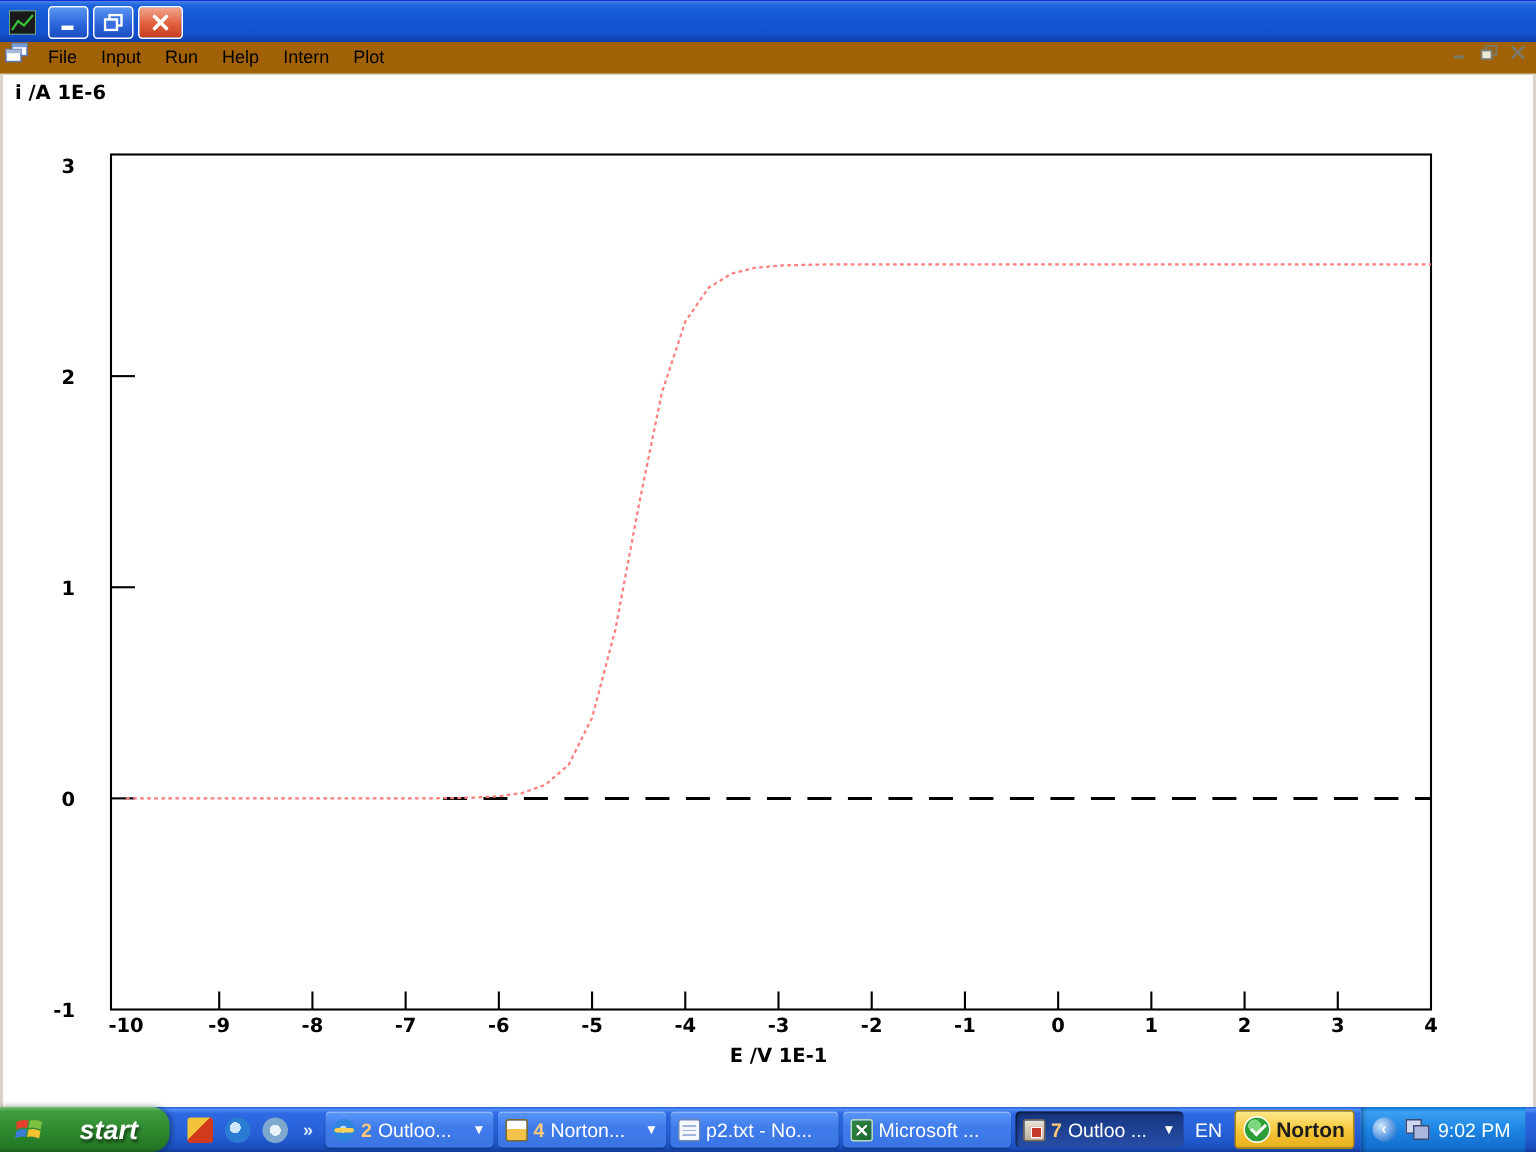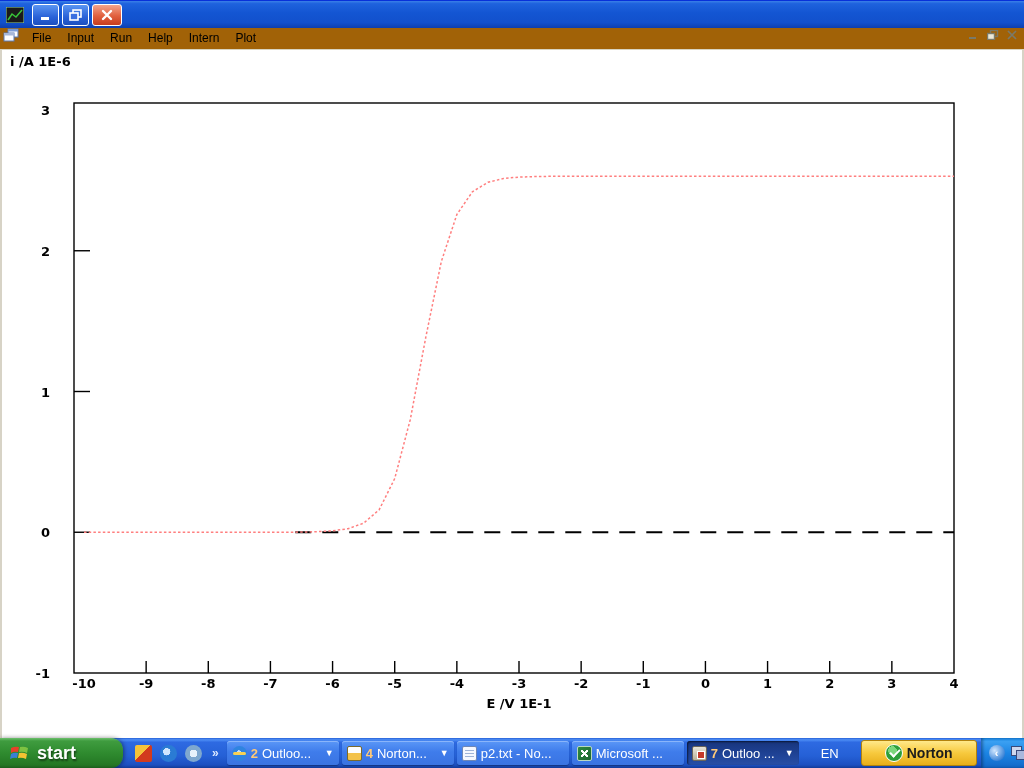--- a/index.html
+++ b/index.html
@@ -42,24 +42,24 @@
   #chart-svg text.tick { font-family:"DejaVu Sans", sans-serif; font-size:13px; font-weight:bold; fill:#000; }
   #chart-svg text.axis-title { font-family:"DejaVu Sans", sans-serif; font-size:13px; font-weight:bold; fill:#000; }
 
   
   .taskbar {
     position:absolute; left:0; bottom:0; width:1024px; height:30px;
     background:linear-gradient(180deg,#2661d8 0%, #4e8ef5 6%, #2e6ae2 14%, #2560d6 60%, #1c4fc0 90%, #123a97 100%);
     display:flex; align-items:center;
   }
   .start-btn {
-    height:30px; width:123px; display:flex; align-items:center; gap:6px; padding:0 14px 0 9px;
+    height:30px; width:113px; display:flex; align-items:center; gap:22px; padding:0 14px 0 9px;
     background:linear-gradient(180deg,#6cbf6c 0%, #3f9c3f 10%, #2f8b2f 50%, #247724 90%, #1c5e1c 100%);
     border-radius:0 12px 12px 0; box-shadow:1px 0 4px rgba(0,0,0,.45);
-    color:#fff; font-size:18px; font-weight:bold; 
+    color:#fff; font-size:18px; font-weight:bold; font-style:italic;
     text-shadow:1px 2px 2px rgba(0,0,0,.5); cursor:pointer; flex:0 0 auto;
   }
   .start-btn svg { display:block; }
   .quick-launch { display:flex; align-items:center; gap:8px; padding:0 8px 0 12px; flex:0 0 auto; }
   .ql-icon { width:17px; height:17px; border-radius:2px; display:block; }
   .ql-1 { background:linear-gradient(135deg,#f5c33a 0 45%, #d23a1e 45% 100%); }
   .ql-2 { background:radial-gradient(circle at 40% 40%, #cfe6ff 0 25%, #2a7bd4 26% 100%); border-radius:50%; }
   .ql-3 { background:radial-gradient(circle at 50% 50%, #e8f2fb 0 30%, #7fa8cf 31% 100%); border-radius:50%; }
   .ql-chevron { color:#dce8ff; font-size:12px; font-weight:bold; padding-left:2px; }
   .task-area { display:flex; align-items:center; gap:3px; flex:0 0 auto; }
@@ -84,22 +84,22 @@
   .tb-icon.excel { background:linear-gradient(135deg,#2f8a43,#1d6630); border:1px solid #b8d8c0; }
   .tb-icon.excel::after { content:""; position:absolute; inset:3px; background:
       linear-gradient(45deg, transparent 42%, #fff 42% 58%, transparent 58%),
       linear-gradient(-45deg, transparent 42%, #fff 42% 58%, transparent 58%); }
   .tb-icon.visual-app { background:linear-gradient(180deg,#e8e4d8,#b9b29a); border:1px solid #6b655a; }
   .tb-icon.visual-app::after { content:""; position:absolute; right:1px; bottom:1px; width:6px; height:6px;
       background:#c43a2a; border:1px solid #fff; }
   .tb-count { color:#ffc978; font-weight:bold; font-size:13px; flex:0 0 auto; }
   .tb-label { white-space:nowrap; overflow:hidden; flex:1 1 auto; }
   .tb-arrow { color:#fff; font-size:9px; flex:0 0 auto; }
-  .lang-indicator { color:#fff; font-size:13px; padding:0 22px; flex:0 0 auto;text-align:right; }
-  .norton-badge { height:26px; display:flex; align-items:center; gap:4px; padding:0 23px;
+  .lang-indicator { color:#fff; font-size:13px; padding:0 8px; flex:0 0 auto;text-align:right; }
+  .norton-badge { height:26px; display:flex; align-items:center; gap:4px; padding:0 5px;
     background:linear-gradient(180deg,#ffe98a 0%, #f7c93d 50%, #e8ae1a 100%);
     border-radius:3px; border:1px solid #b3830d; flex:0 0 auto; }
   .norton-check { width:18px; height:18px; border-radius:50%;
     background:radial-gradient(circle at 40% 35%, #7cd67c 0 30%, #2e9e3a 31% 100%);
     border:1px solid #fff; position:relative; }
   .norton-check::after { content:""; position:absolute; left:4px; top:4px; width:8px; height:4px;
     border-left:2px solid #fff; border-bottom:2px solid #fff; transform:rotate(-45deg); }
   .norton-text { font-size:14px; font-weight:bold; color:#1c1c1c; }
   .systray { height:30px; margin-left:4px; display:flex; align-items:center; gap:6px; padding:0 10px 0 8px;
     background:linear-gradient(180deg,#1787e8 0%, #3ba0f2 12%, #1c85e4 50%, #1268c8 100%);

